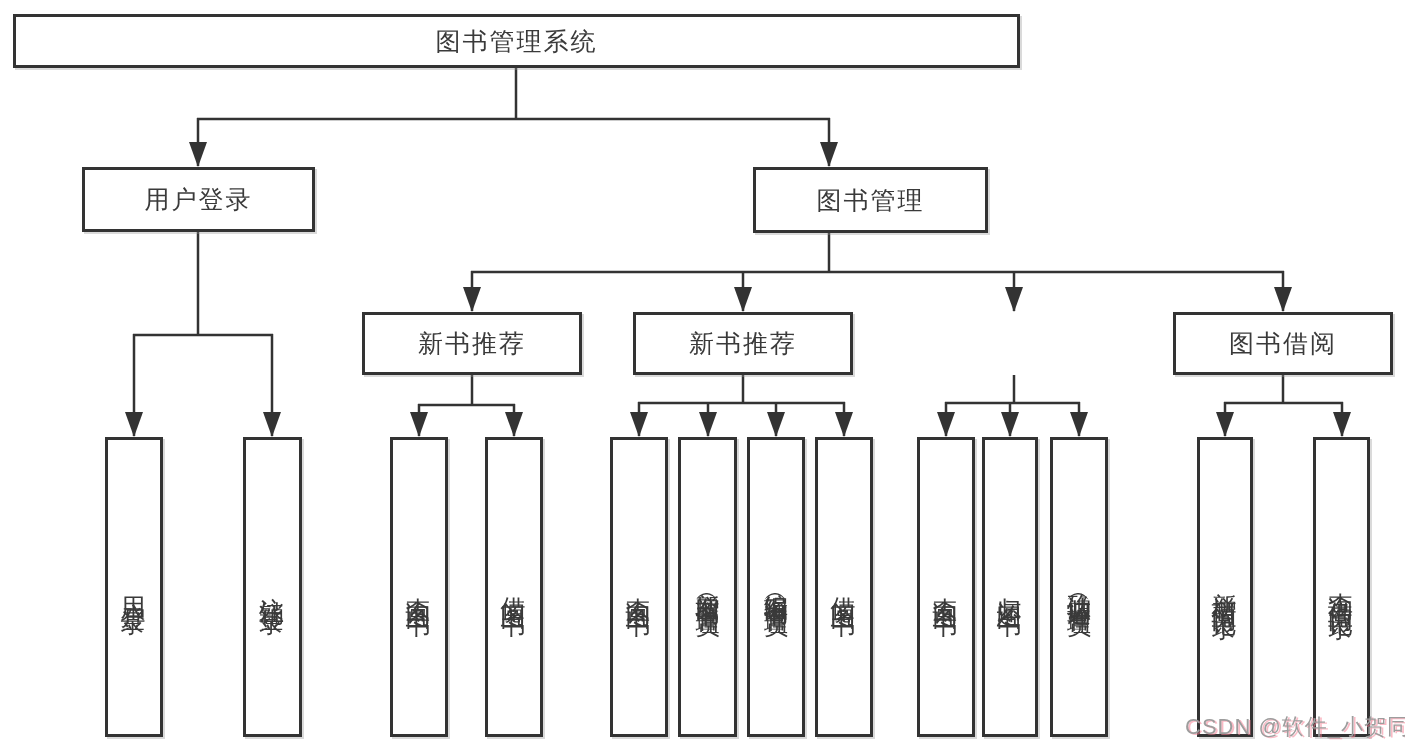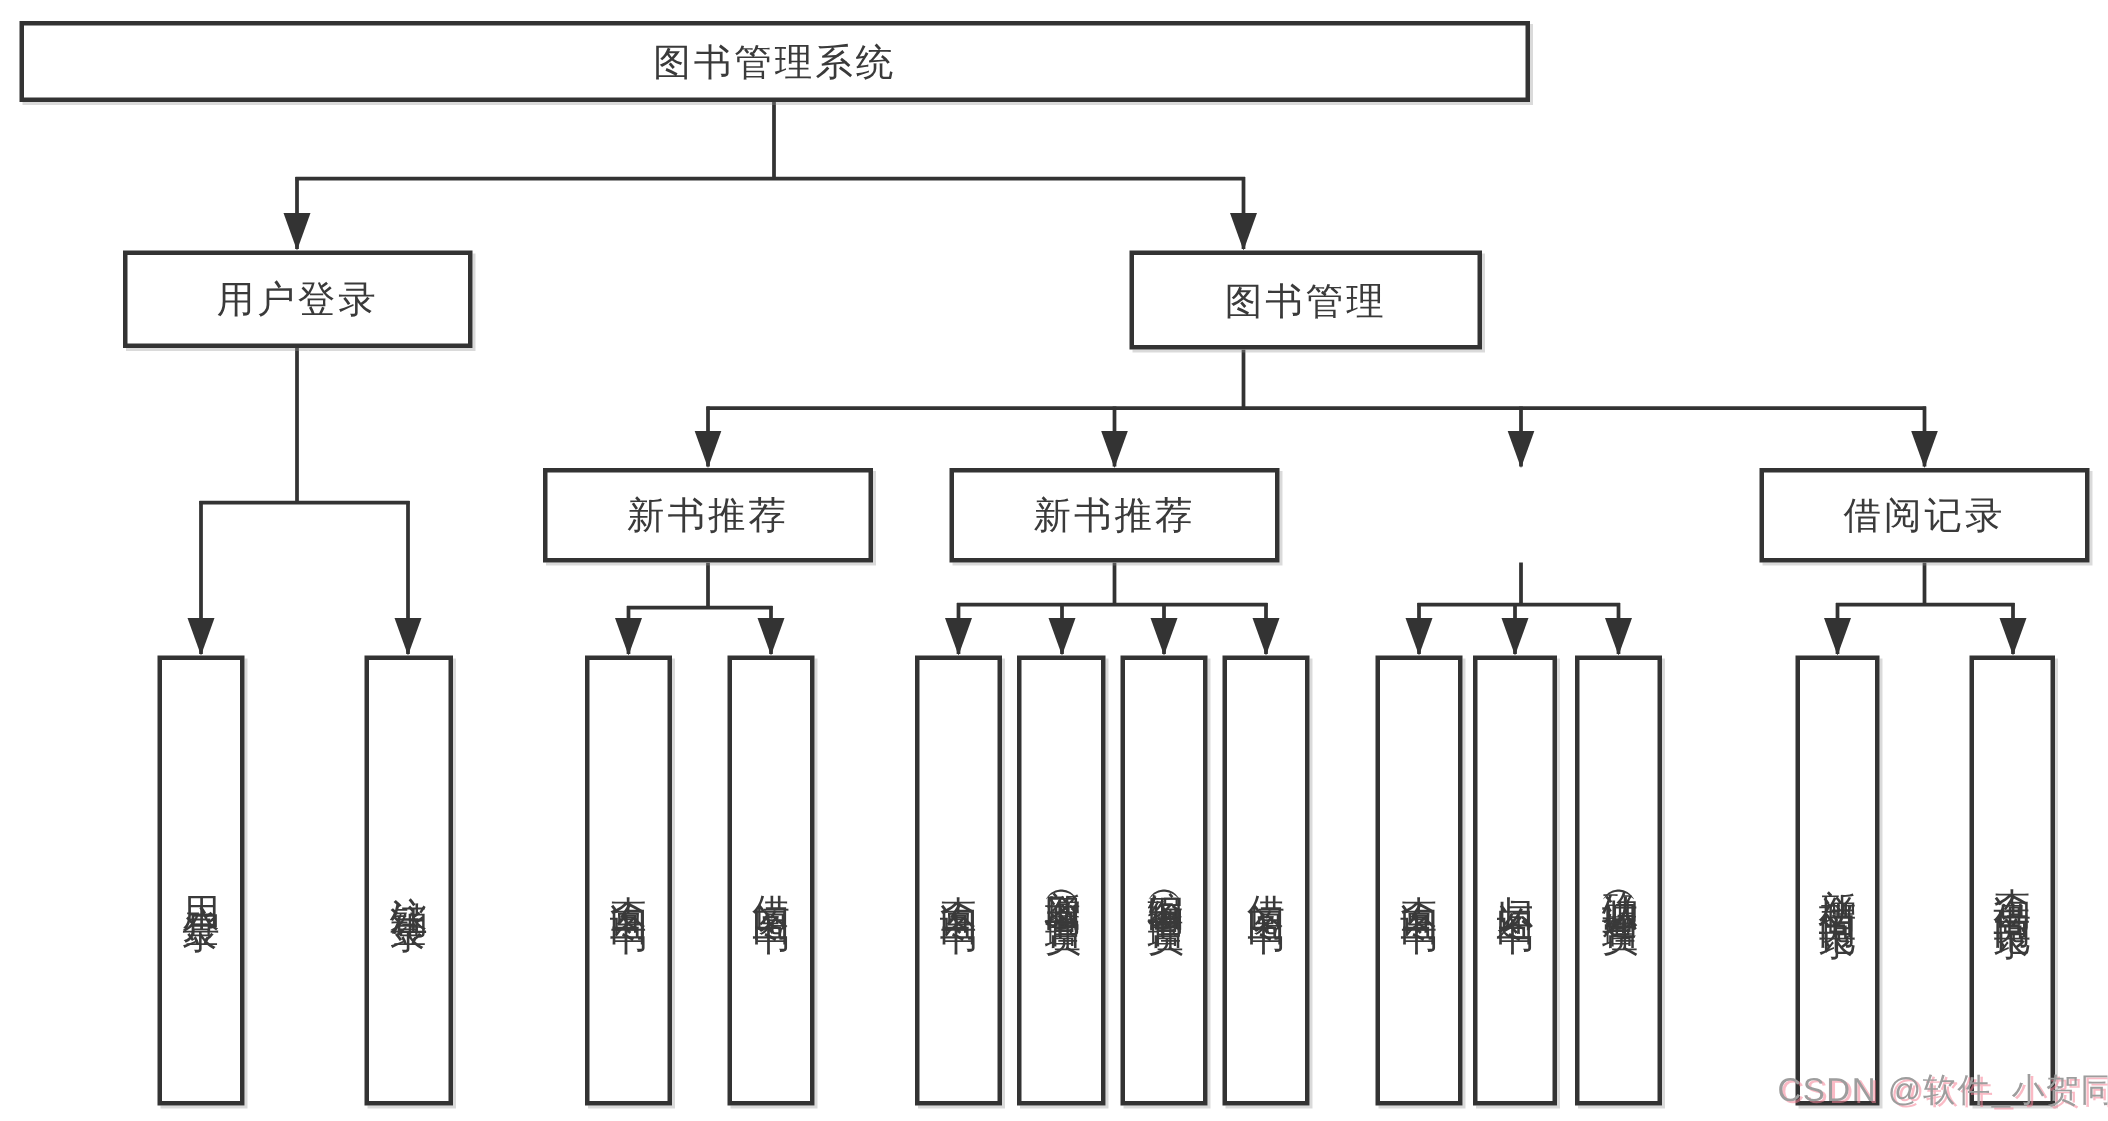--- a/index.html
+++ b/index.html
@@ -120,21 +120,21 @@
     </g>
   </svg>
 
   <div class="hbox" style="left:13px; top:14px; width:1007px; height:54px;">图书管理系统</div>
 
   <div class="hbox" style="left:82px; top:167px; width:233px; height:65px;">用户登录</div>
   <div class="hbox" style="left:712px; top:167px; width:235px; height:66px;margin-left:41px;">图书管理</div>
 
   <div class="hbox" style="left:362px; top:312px; width:220px; height:63px;">新书推荐</div>
   <div class="hbox" style="left:633px; top:312px; width:220px; height:63px;">新书推荐</div>
-  <div class="hbox" style="left:1173px; top:312px; width:220px; height:63px;">借阅记录</div>
+  <div class="hbox" style="left:1173px; top:312px; width:220px; height:63px;">图书借阅</div>
 
   <div class="vbox" style="left:105px; width:58px;">用户登录</div>
   <div class="vbox" style="left:243px; width:59px;">注销登录</div>
 
   <div class="vbox" style="left:390px; width:58px;">查询图书</div>
   <div class="vbox" style="left:485px; width:58px;">借阅图书</div>
 
   <div class="vbox" style="left:610px; width:58px;">查询图书</div>
   <div class="vbox long" style="left:678px; width:59px;">新增图书（管理员）</div>
   <div class="vbox long" style="left:747px; width:58px;">编辑图书（管理员）</div>

